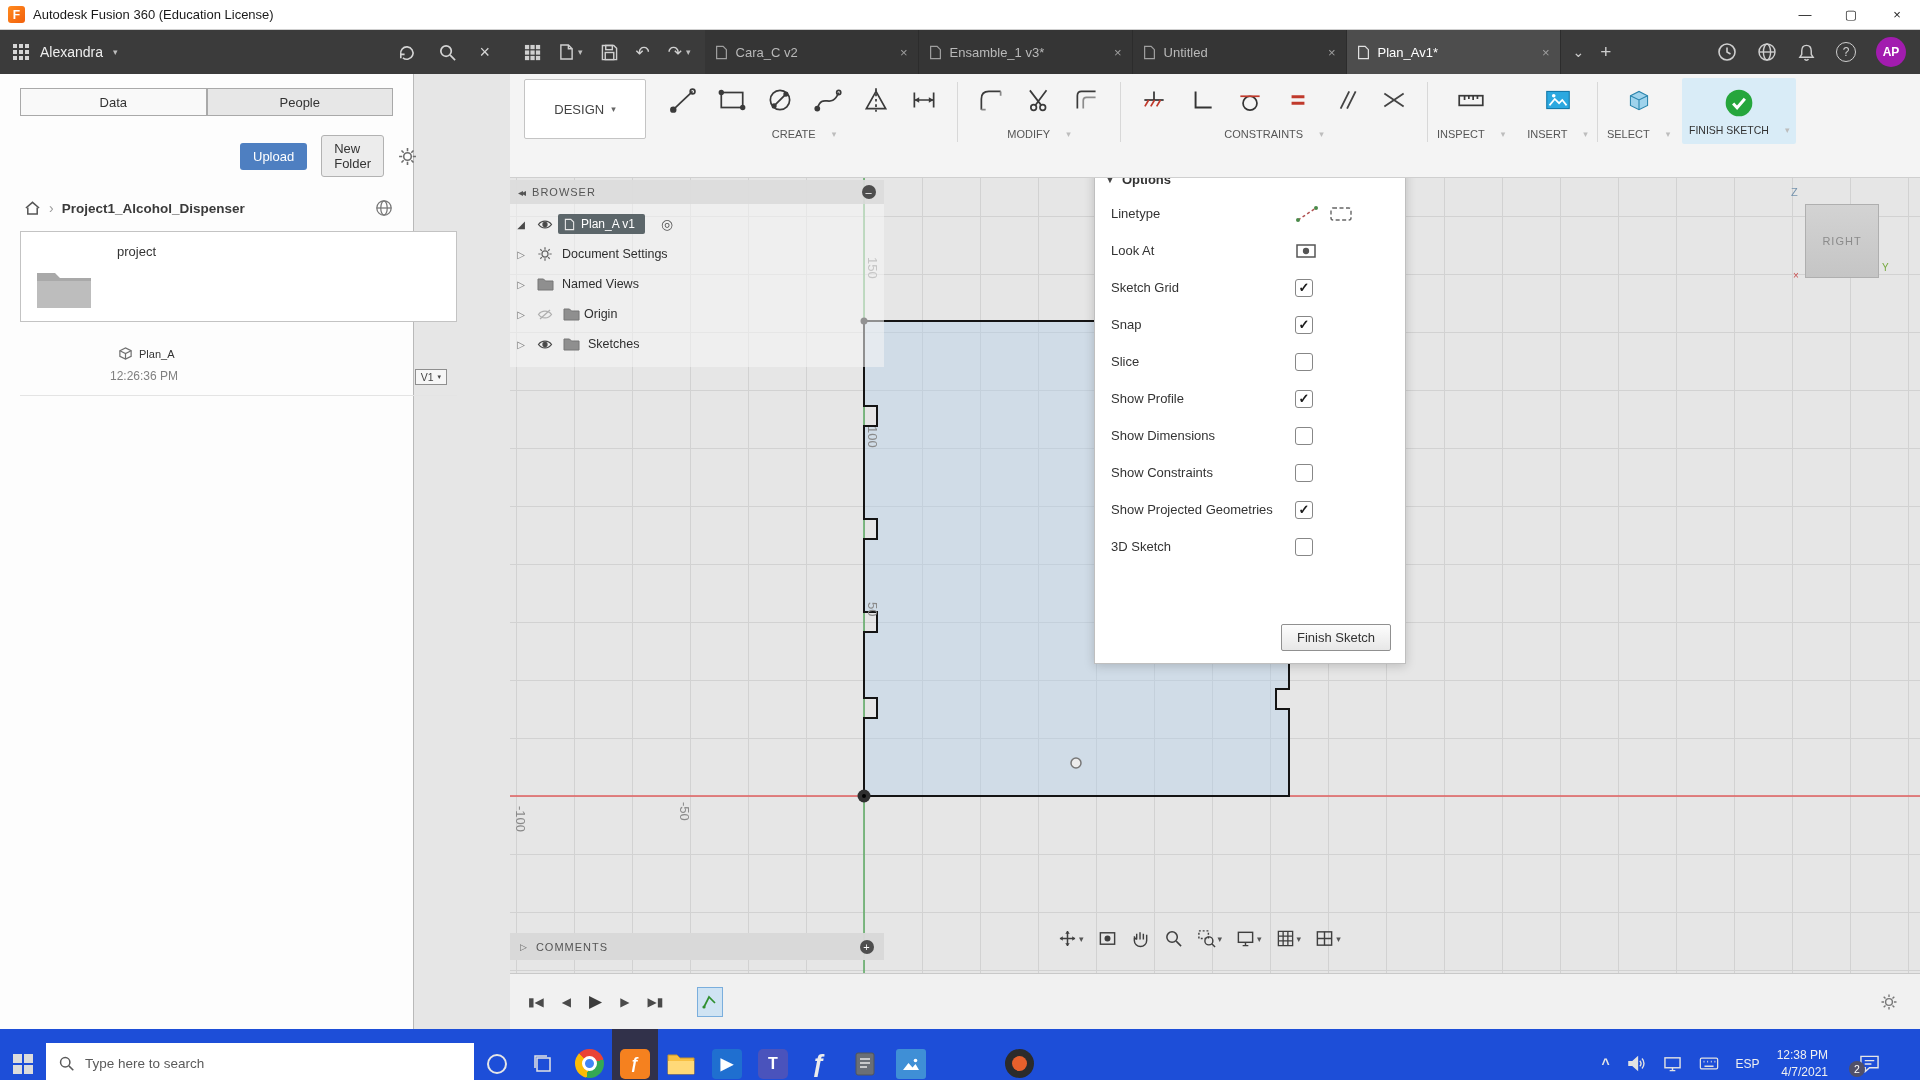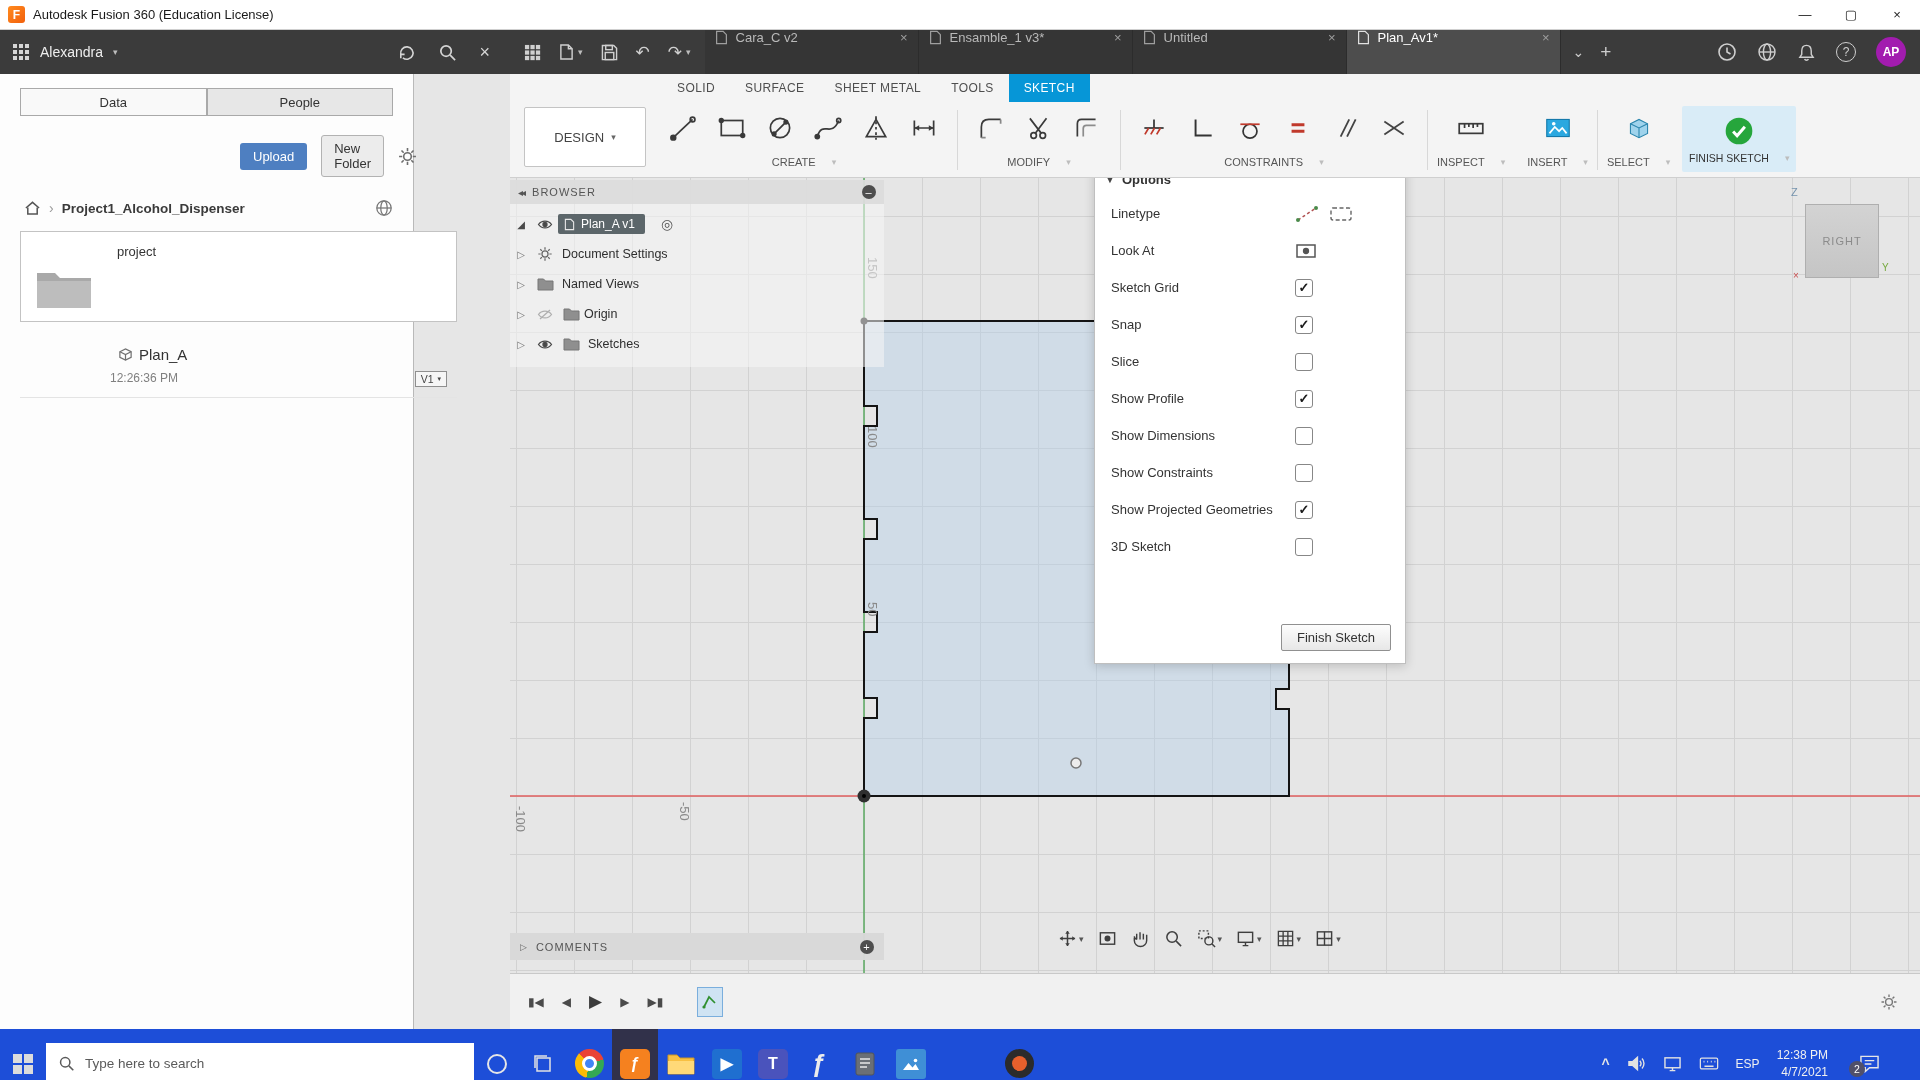--- a/index.html
+++ b/index.html
@@ -15,21 +15,21 @@
 .win-btns div{width:46px;display:flex;align-items:center;justify-content:center;font-size:13px;color:#222}
 
 
 #topbar{position:absolute;top:30px;left:0;right:0;height:44px;background:#3b3b3b;display:flex;align-items:center;color:#ddd;z-index:30}
 #user-area{width:510px;display:flex;align-items:center;height:100%;padding:0 12px;gap:10px;flex:none}
 #user-name{font-size:14px;color:#eee}
 .ua-right{margin-left:auto;display:flex;align-items:center;gap:22px;padding-right:8px}
 .appbar{display:flex;align-items:center;gap:18px;padding:0 14px;flex:none}
 .caret{font-size:9px;color:#bdbdbd}
 #doc-tabs{display:flex;height:100%;align-items:stretch;flex:none}
-.dtab{width:214px;display:flex;align-items:flex-start;gap:8px;padding:0 10px;background:#353535;border-right:1px solid #2c2c2c;font-size:13px;color:#b9b9b9}
+.dtab{width:214px;display:flex;align-items:center;gap:8px;padding:0 10px;background:#353535;border-right:1px solid #2c2c2c;font-size:13px;color:#b9b9b9}
 .dtab.active{background:#4d4d4d;color:#fff}
 .dtab .x{margin-left:auto;color:#9f9f9f;font-size:13px}
 .tab-extra{display:flex;align-items:center;gap:16px;padding:0 12px}
 #topbar-right{margin-left:auto;display:flex;align-items:center;gap:20px;padding-right:14px}
 .qmark{width:20px;height:20px;border:1.6px solid #cfcfcf;border-radius:50%;font-size:12px;display:flex;align-items:center;justify-content:center;color:#cfcfcf}
 #avatar{width:30px;height:30px;border-radius:50%;background:#a21caf;color:#fff;font-size:12px;font-weight:bold;display:flex;align-items:center;justify-content:center}
 
 
 #data-panel{position:absolute;top:74px;left:0;width:414px;bottom:51px;background:#fdfdfd;border-right:1px solid #b9b9b9;z-index:20}
 .dp-tabs{display:flex;margin:14px 20px 0 20px}
@@ -38,21 +38,21 @@
 .dp-actions{display:flex;align-items:center;margin:19px 20px 0 240px;gap:14px}
 .btn-upload{background:#4e7fc1;color:#fff;font-size:13px;padding:6px 13px;border-radius:3px}
 .btn-newfolder{background:#ececec;border:1px solid #b2b2b2;color:#333;font-size:13px;padding:5px 12px;border-radius:3px}
 .dp-breadcrumb{display:flex;align-items:center;gap:8px;margin:22px 20px 0 24px;font-size:13.5px;color:#333}
 .dp-breadcrumb b{font-weight:bold;color:#3a3a3a}
 .dp-sep{color:#9a9a9a;font-size:14px}
 .folder-card{margin:14px 20px 0 20px;width:437px;height:91px;background:#fff;border:1px solid #c3c3c3;padding:10px 14px;display:flex;gap:24px}
 .folder-card .fc-label{font-size:13px;color:#333;margin-top:2px}
 .file-item{margin:16px 20px 0 20px;width:437px;padding:8px 0 12px 0;border-bottom:1px solid #e4e4e4;position:relative}
 .fi-row{display:flex;align-items:center;gap:6px;margin-left:98px}
-.fi-name{font-size:15px;color:#333}
+.fi-name{font-size:11px;color:#333}
 .fi-time{font-size:12px;color:#808080;margin:8px 0 0 90px}
 .fi-ver{position:absolute;right:10px;bottom:10px;border:1px solid #8f8f8f;background:#f6f6f6;font-size:10.5px;color:#444;padding:1px 5px;display:flex;gap:4px;align-items:center}
 
 
 #ribbon{position:absolute;top:74px;left:510px;right:0;height:104px;background:#f4f4f4;border-bottom:1px solid #cfcfcf;z-index:10}
 #ribbon-tabs{height:28px;display:flex;align-items:stretch;padding-left:152px;font-size:12px;color:#4e4e4e}
 .rtab{padding:0 15px;display:flex;align-items:center;letter-spacing:.4px}
 .rtab.active{background:#0696d7;color:#fff}
 #ribbon-toolbar{height:76px;display:flex;align-items:flex-start;padding-left:14px}
 .design-btn{width:122px;height:60px;margin-top:5px;background:#fff;border:1px solid #c4c4c4;border-radius:2px;display:flex;align-items:center;justify-content:center;gap:7px;font-size:13px;color:#444;flex:none}
@@ -339,27 +339,20 @@
     </div>
     <div class="fi-time">12:26:36 PM</div>
     <div class="fi-ver">
       <span>V1</span>
       <span style="font-size:7px">▾</span>
     </div>
   </div>
 </div>
 
 <div id="ribbon">
-  <div id="ribbon-tabs">
-    <div class="rtab">SOLID</div>
-    <div class="rtab">SURFACE</div>
-    <div class="rtab">SHEET METAL</div>
-    <div class="rtab">TOOLS</div>
-    <div class="rtab active">SKETCH</div>
-  </div>
   <div id="ribbon-toolbar">
     <div class="design-btn">
       <span>DESIGN</span>
       <span class="caret" style="color:#666">▾</span>
     </div>
 
     <div class="rgroup" style="margin-left:10px">
       <div class="ricons">
         <span class="rtool">
             <svg width="30" height="30" viewBox="0 0 28 28" fill="none" stroke="#3a3a3a" stroke-width="1.6">

